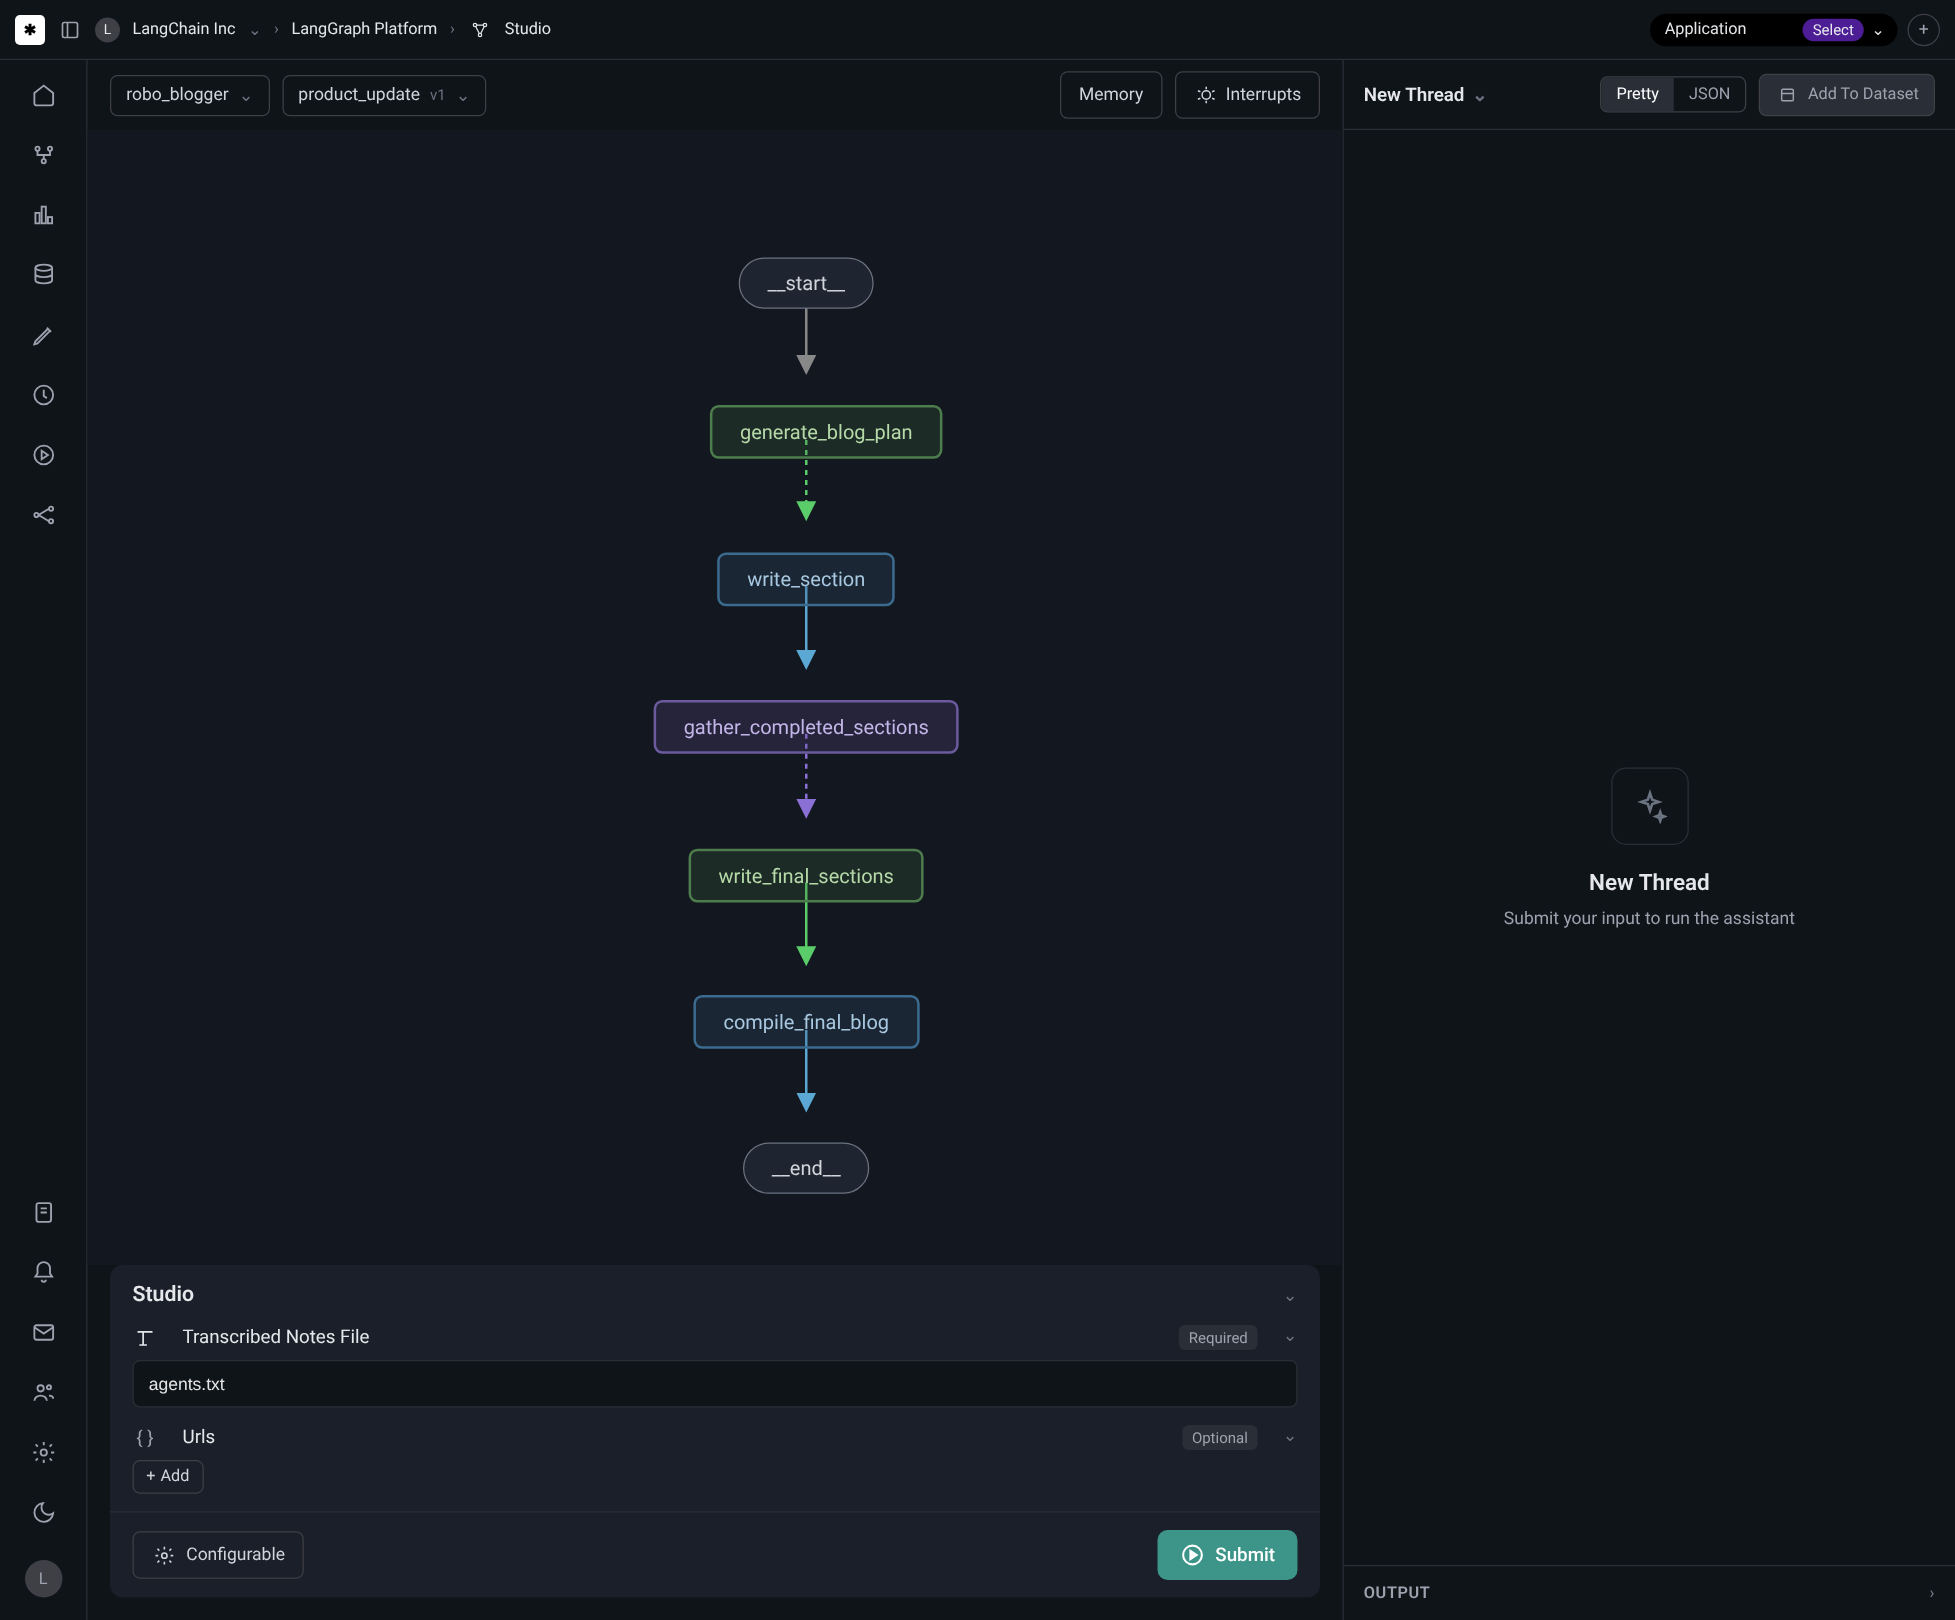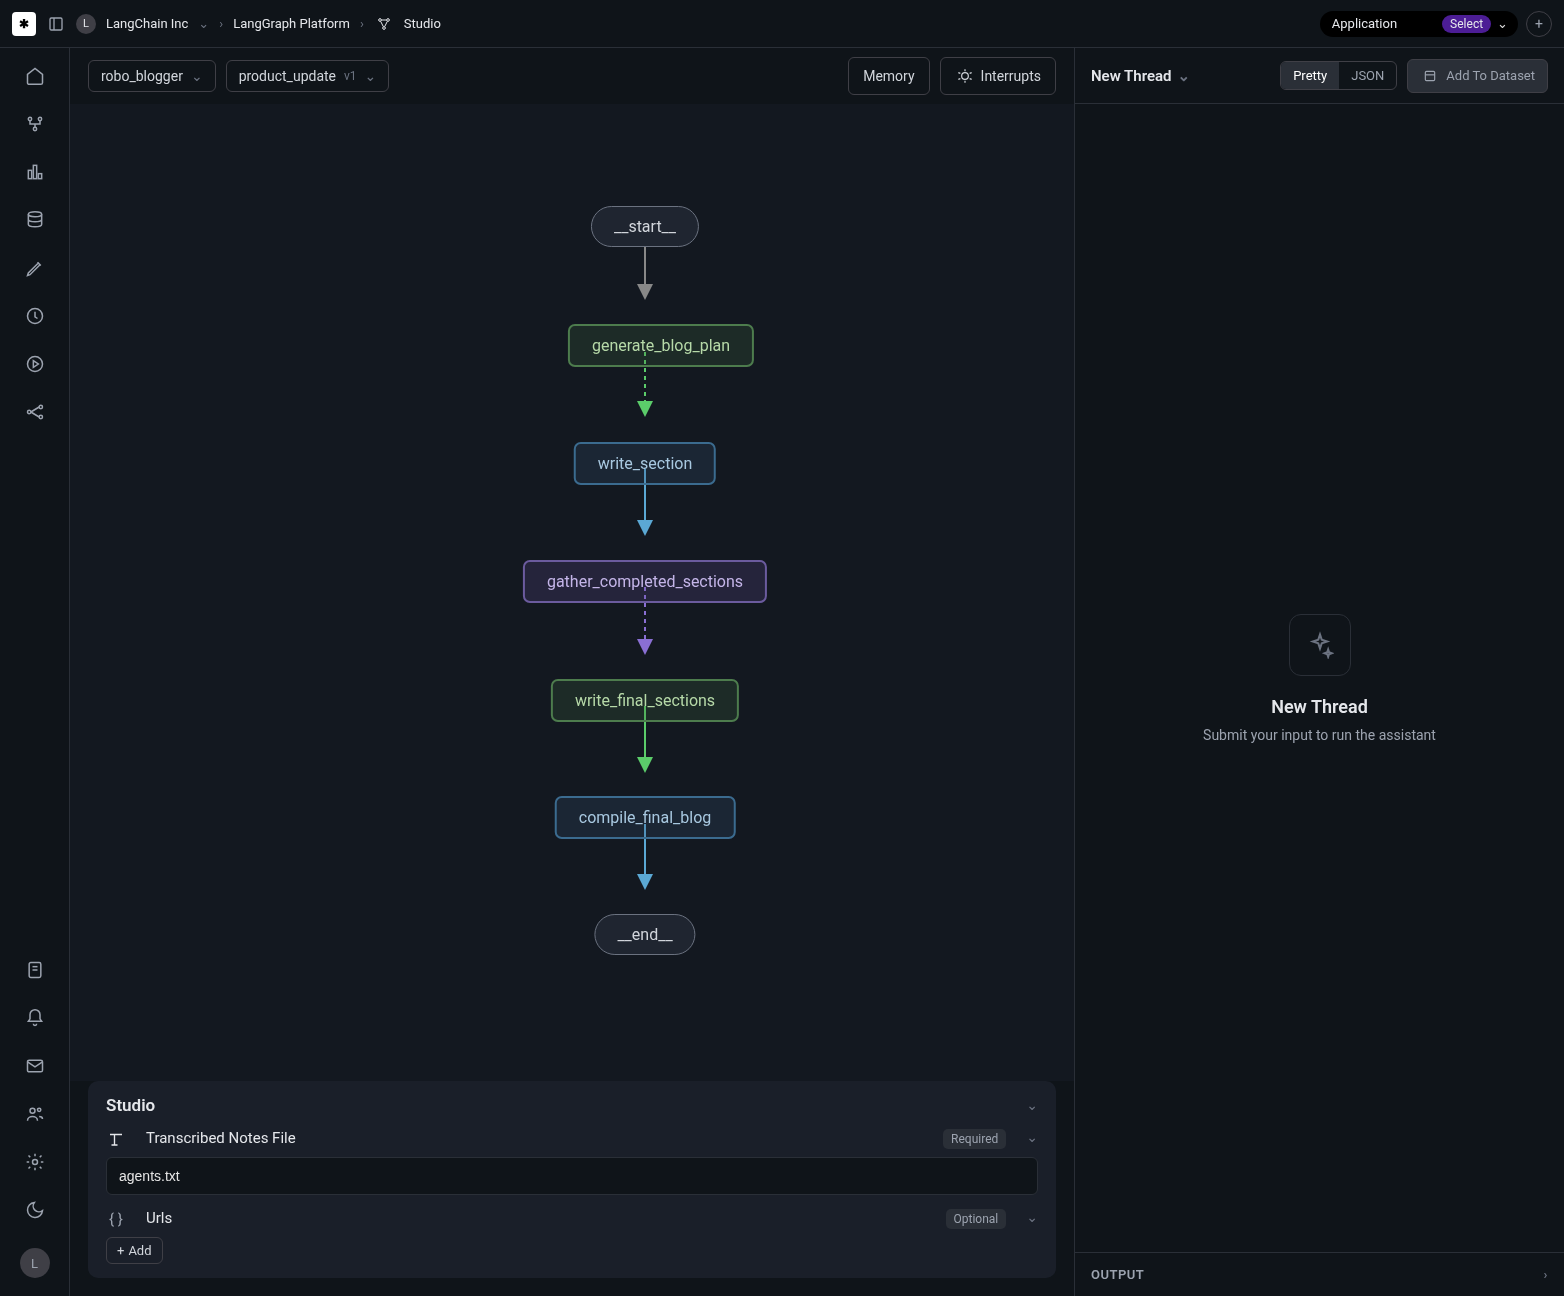--- a/index.html
+++ b/index.html
@@ -294,20 +294,40 @@
             <span class="icn" style="color:#9ca3af;font-size:15px;">{ }</span>
             <span class="field-label">Urls</span>
             <span class="req-badge">Optional</span>
             <span class="chev">⌄</span>
           </div>
           <div class="add-btn">
             <span>+</span>
             <span>Add</span>
           </div>
         </div>
+        <div class="panel-footer">
+          <div class="config-btn">
+            <span class="icn">
+                <svg width="17" height="17" viewBox="0 0 24 24" fill="none" stroke="currentColor" stroke-width="1.8">
+                  <circle cx="12" cy="12" r="3"></circle>
+                  <path d="M12 2v3M12 19v3M4.2 4.2l2.1 2.1M17.7 17.7l2.1 2.1M2 12h3M19 12h3M4.2 19.8l2.1-2.1M17.7 6.3l2.1-2.1"></path>
+                </svg>
+              </span>
+            <span>Configurable</span>
+          </div>
+          <div class="submit-btn">
+            <span class="icn">
+                <svg width="20" height="20" viewBox="0 0 24 24" fill="none" stroke="currentColor" stroke-width="2">
+                  <circle cx="12" cy="12" r="9"></circle>
+                  <path d="M10 8l6 4-6 4z" fill="currentColor"></path>
+                </svg>
+              </span>
+            <span>Submit</span>
+          </div>
+        </div>
       </div>
     </div>
 
     <div class="right-panel">
       <div class="right-header">
         <div class="thread-label">
           <span>New Thread</span>
           <span class="chev">⌄</span>
         </div>
         <div class="seg-control">

